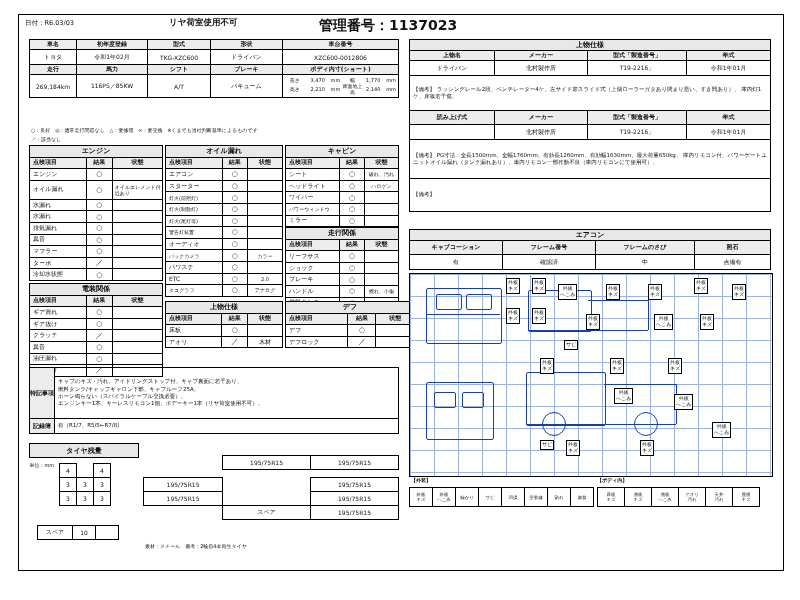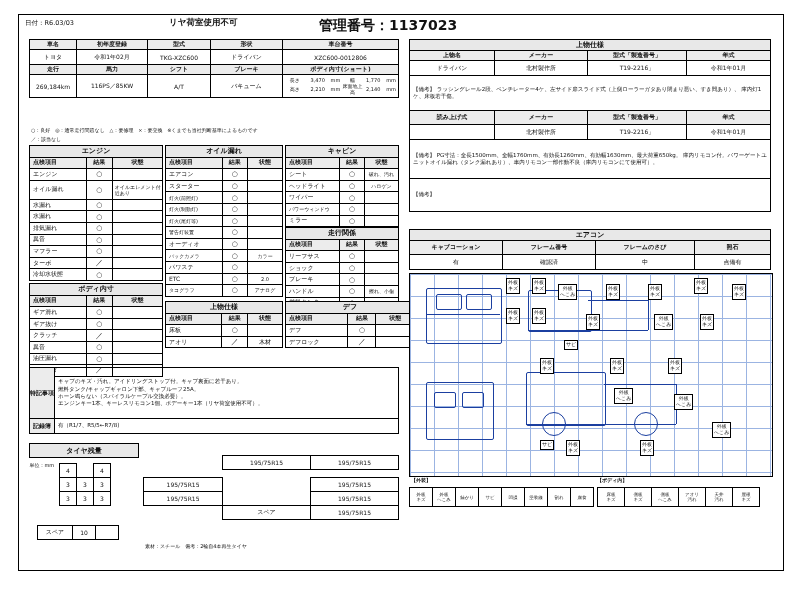--- a/index.html
+++ b/index.html
@@ -173,21 +173,21 @@
             <td class="it">冷却水状態</td>
             <td class="circ">○</td>
             <td></td>
           </tr>
     </tbody>
       </table>
 
     <table class="pos clist" style="left:10px;top:268px;width:134px;">
       <tbody>
           <tr>
-            <td class="sec-title" colspan="3">ボディ内寸</td>
+            <td class="sec-title" colspan="3">電装関係</td>
           </tr>
       <tr>
         <td class="hd it">点検項目</td>
         <td class="hd ck">結果</td>
         <td class="hd st">状態</td>
       </tr>
       <tr>
             <td class="it">ギア滑れ</td>
             <td class="circ">○</td>
             <td></td>

